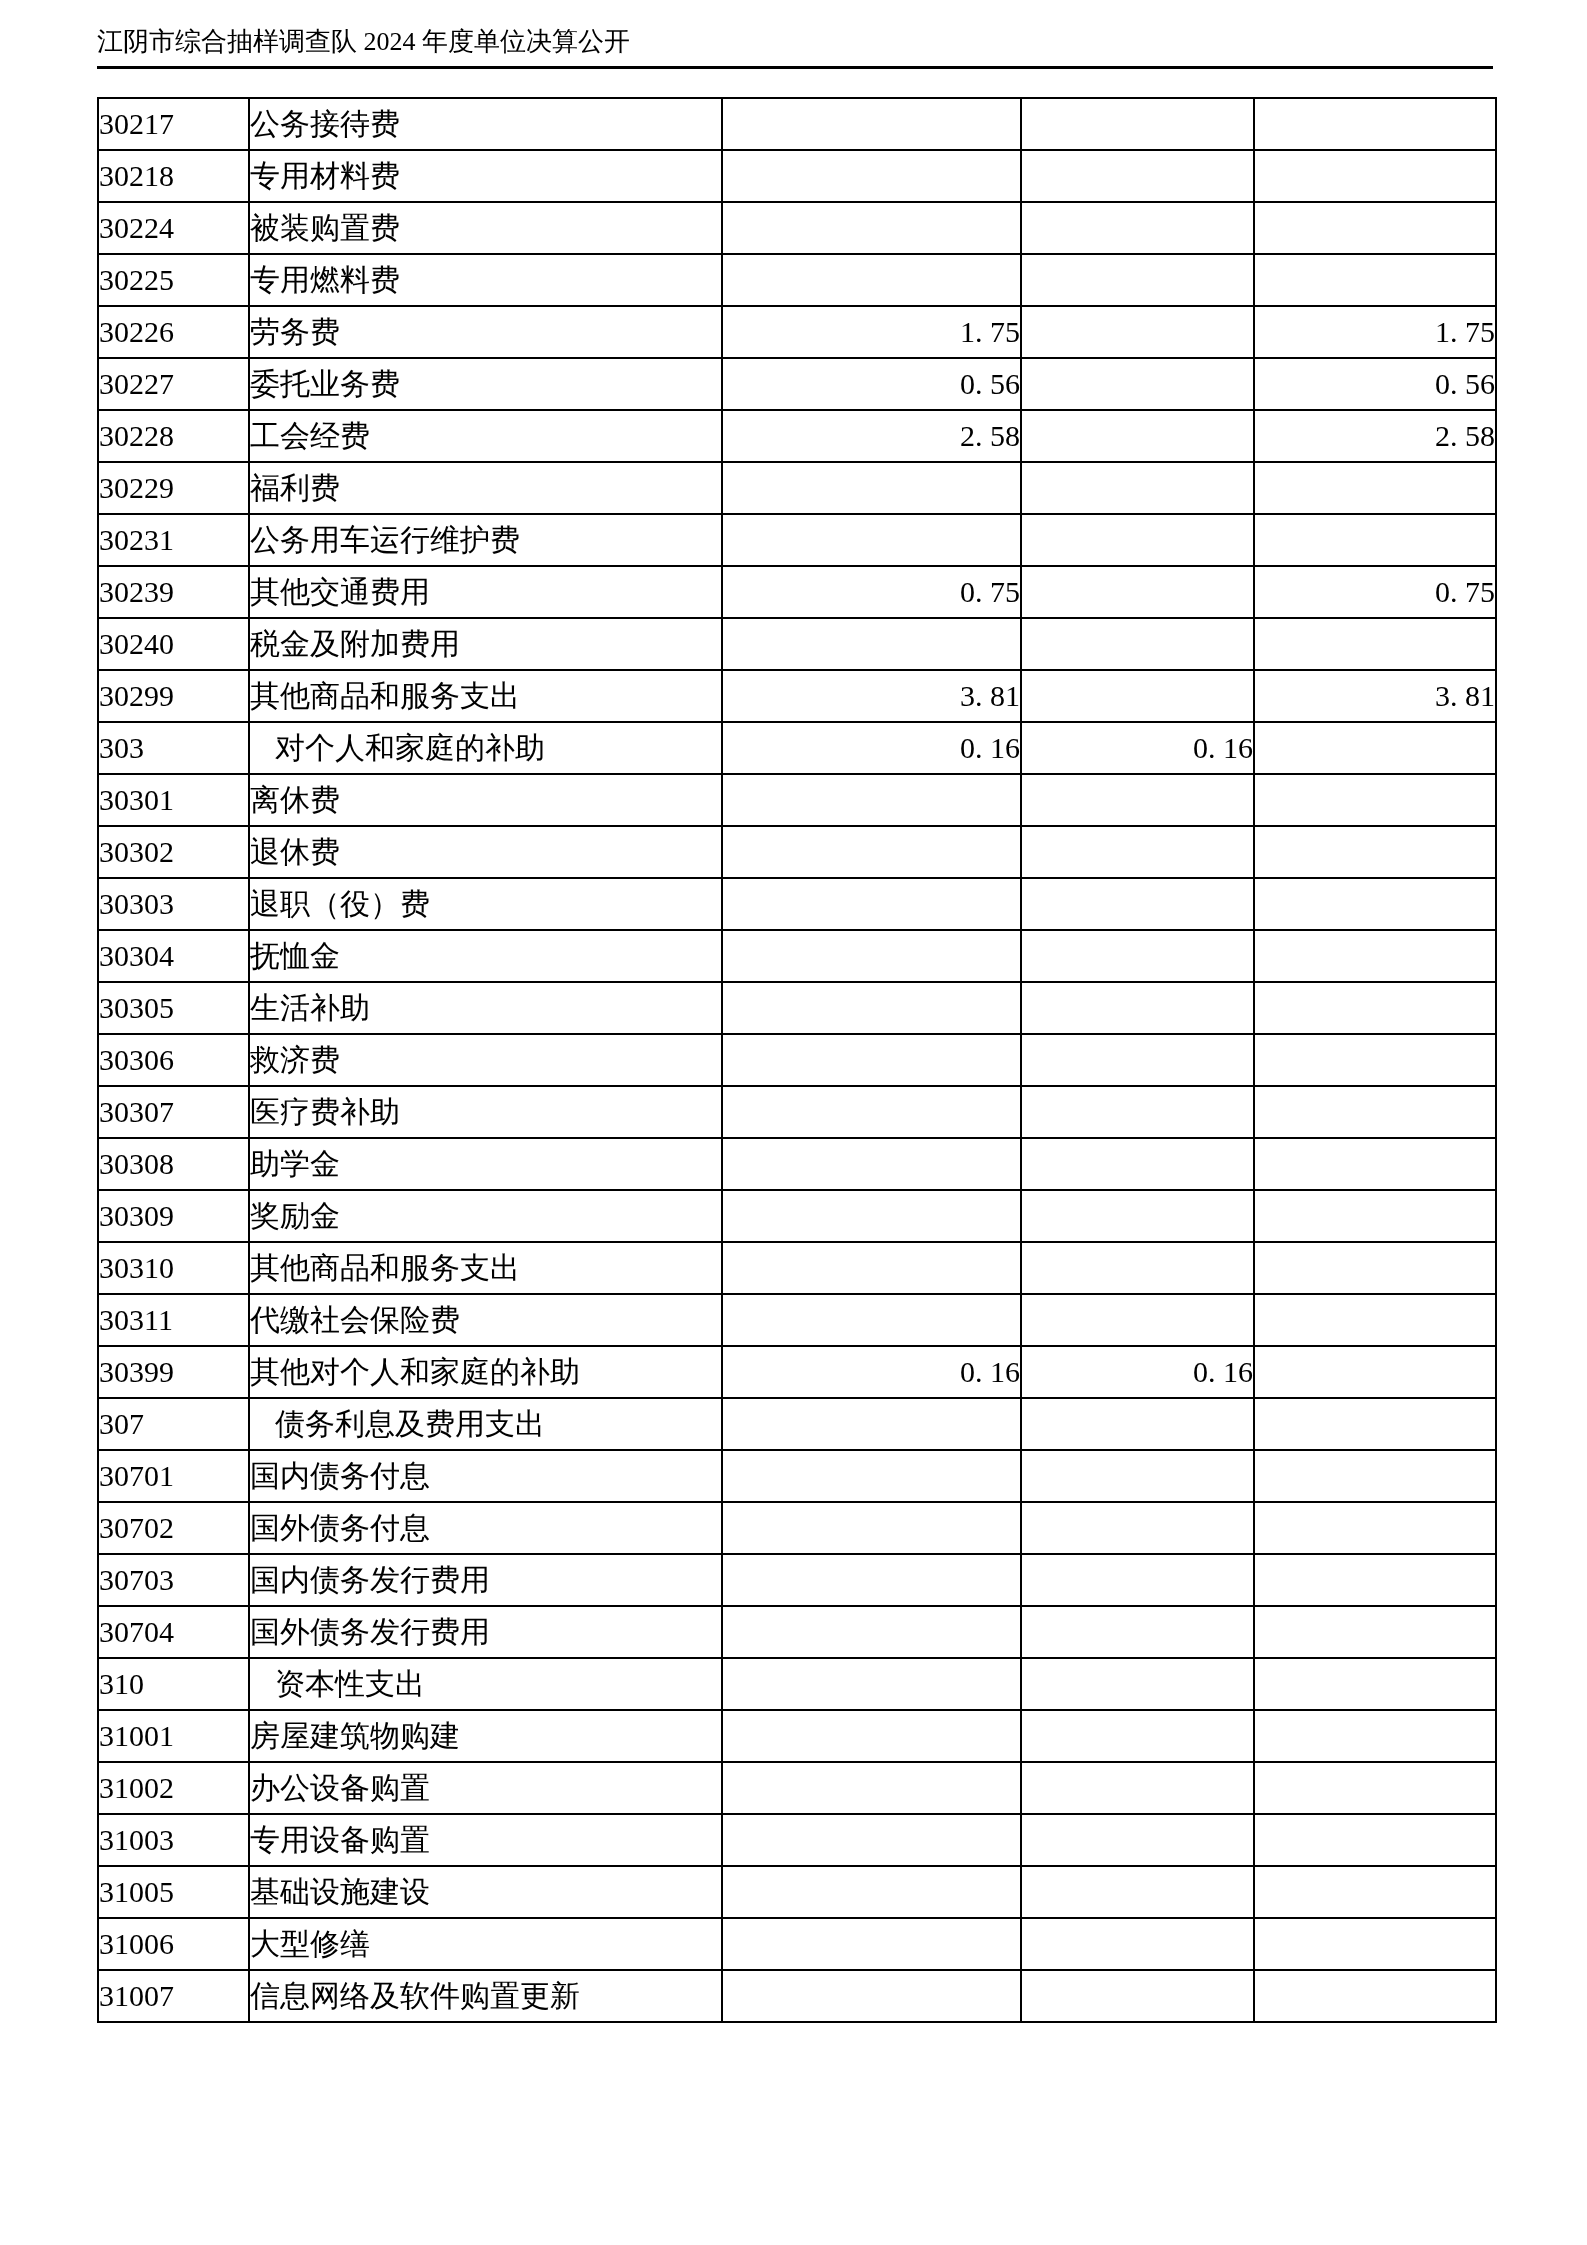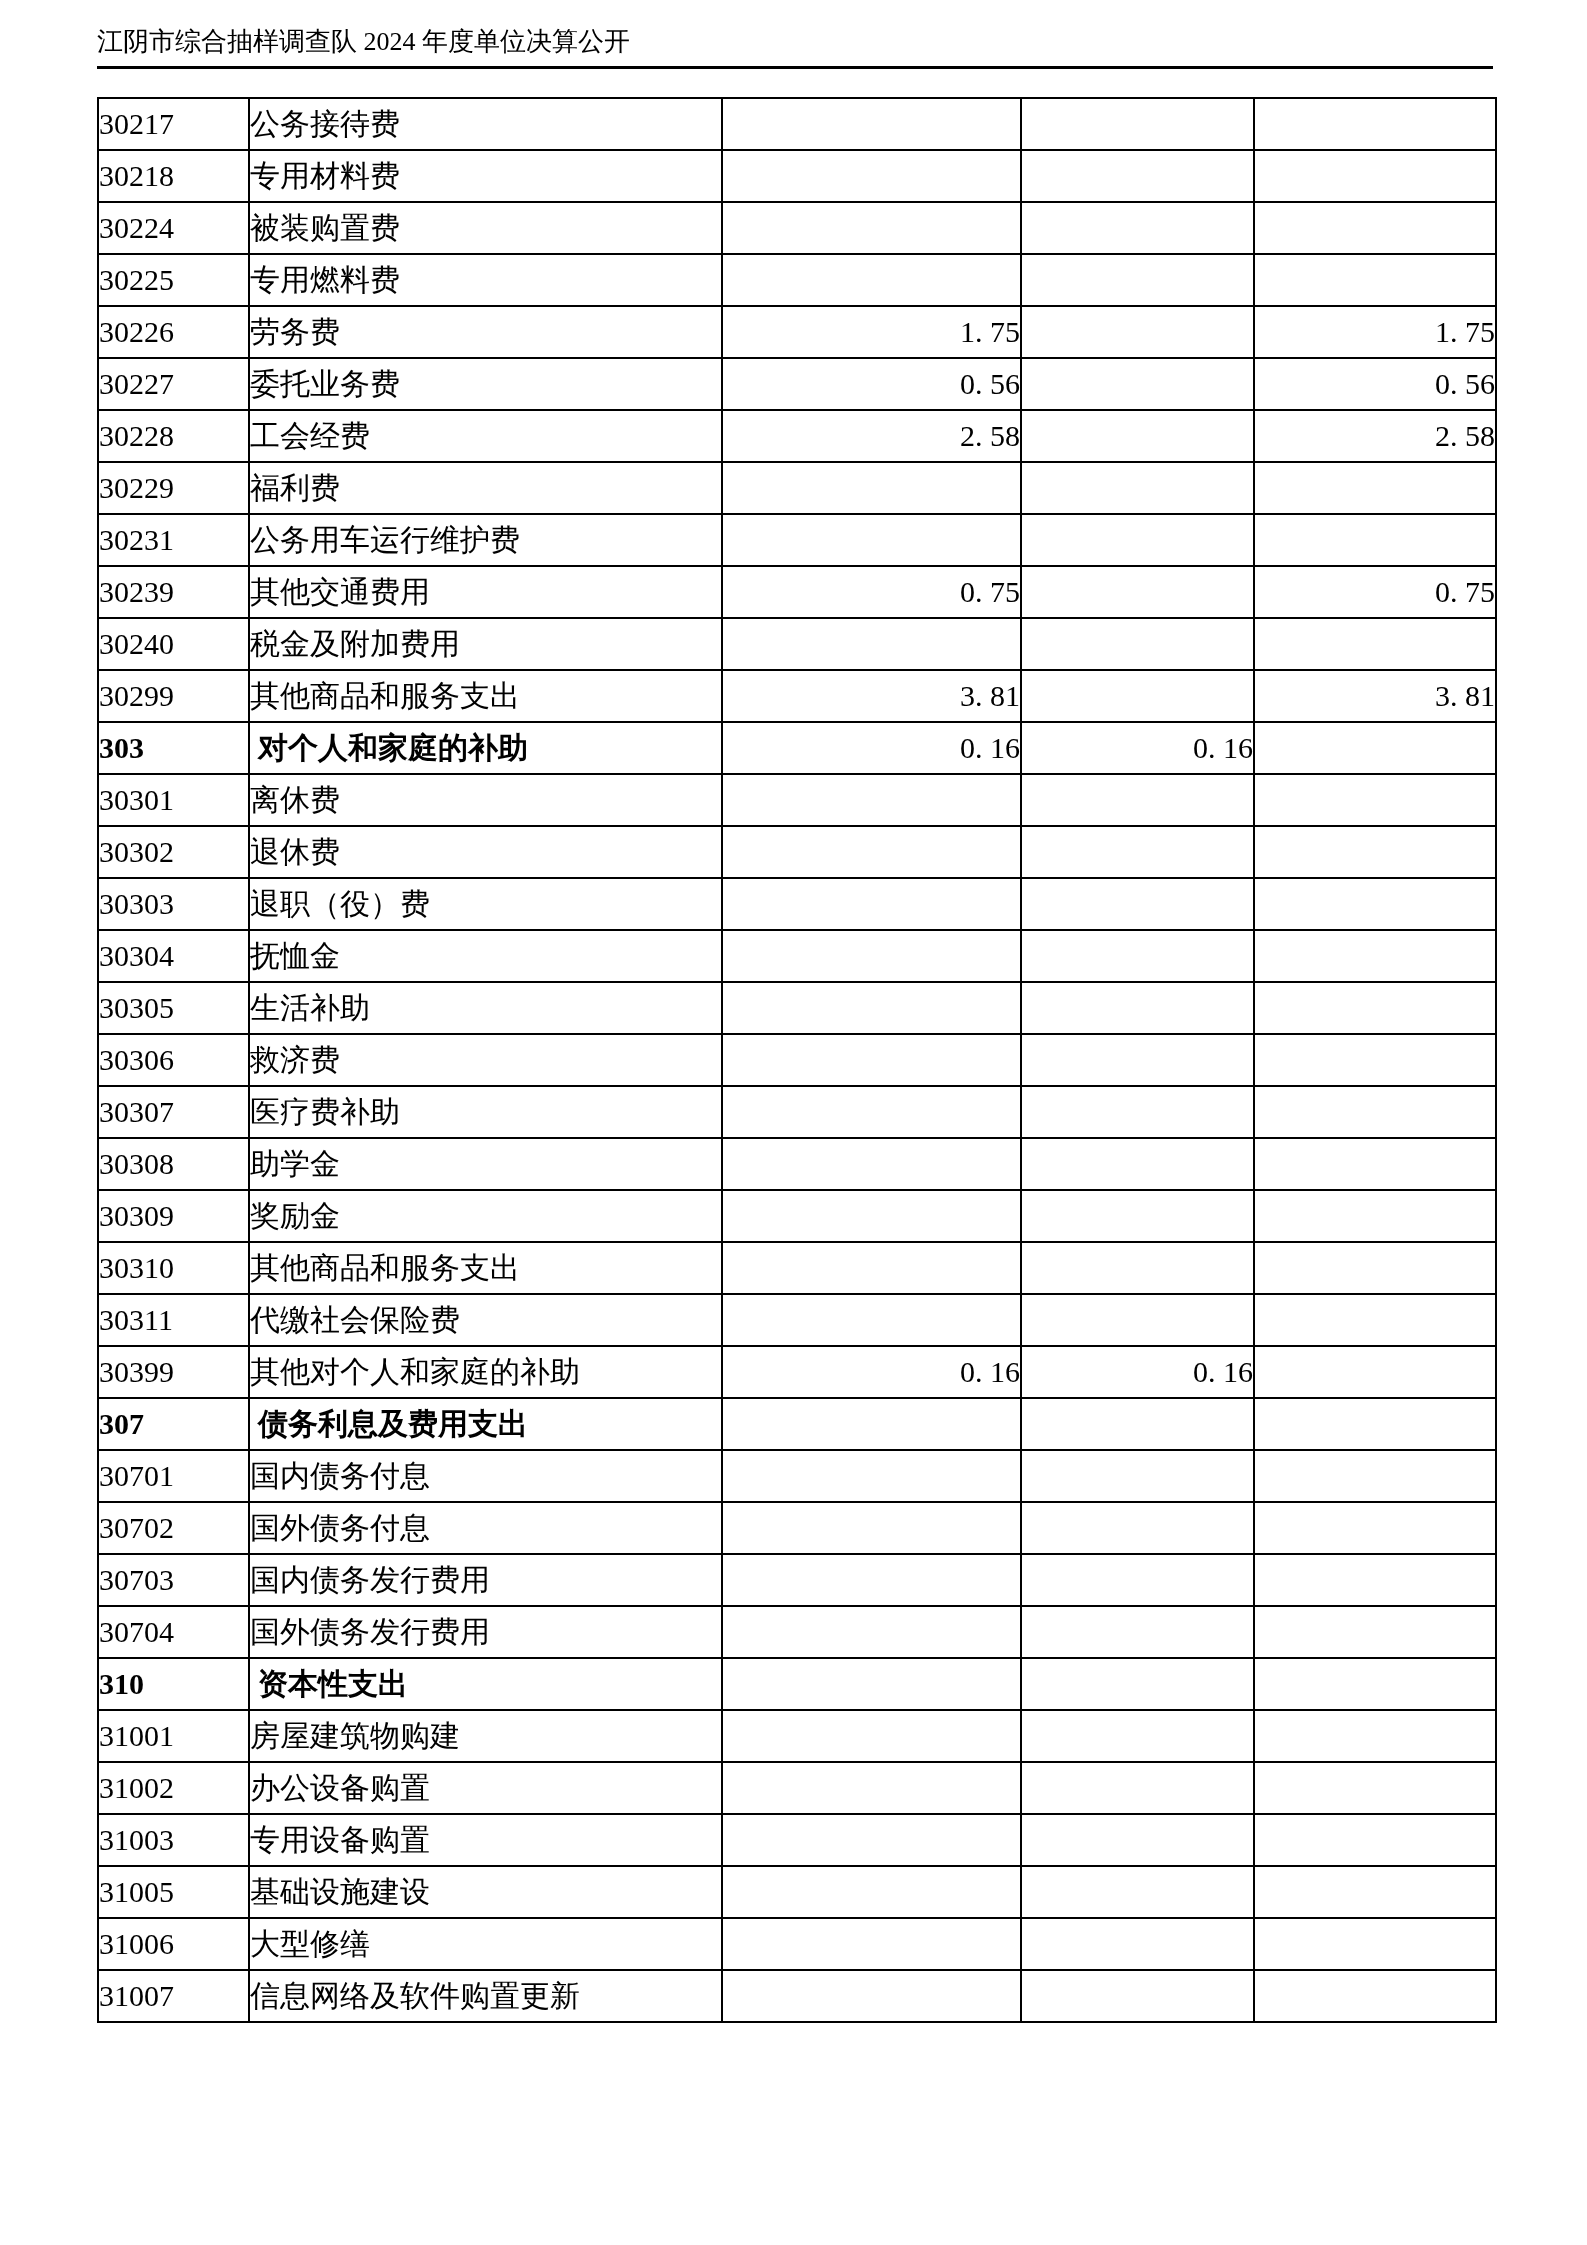--- a/index.html
+++ b/index.html
@@ -48,22 +48,22 @@
     padding: 0;
     font-size: 30px;
     vertical-align: middle;
     overflow: hidden;
     white-space: nowrap;
   }
   td.code { padding-left: 10px; }
   td.name { padding-left: 38px; }
   td.val  { text-align: right; padding-right: 12px; }
   tr.category td.code,
-  tr.category td.name { font-weight: bold; margin-left: 32px; }
-  tr.category td.name { padding-left: 8px; }
+  tr.category td.name { font-weight: normal; margin-left: 32px; }
+  tr.category td.name { padding-left: 25px; }
   .footer {
     position: absolute;
     left: 0;
     top: 2172px;
     width: 100%;
     text-align: center;
     font-family: Liberation Mono, monospace;
     font-size: 25px;
     color: #000000;
   }

